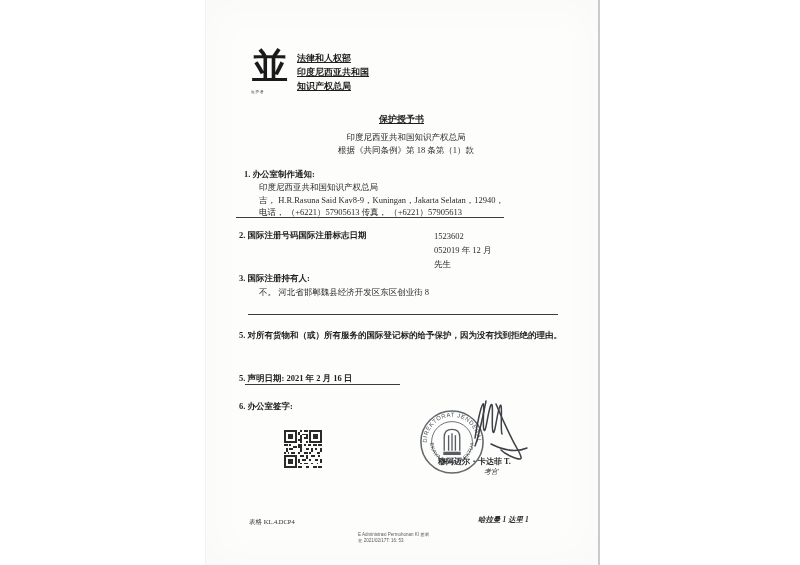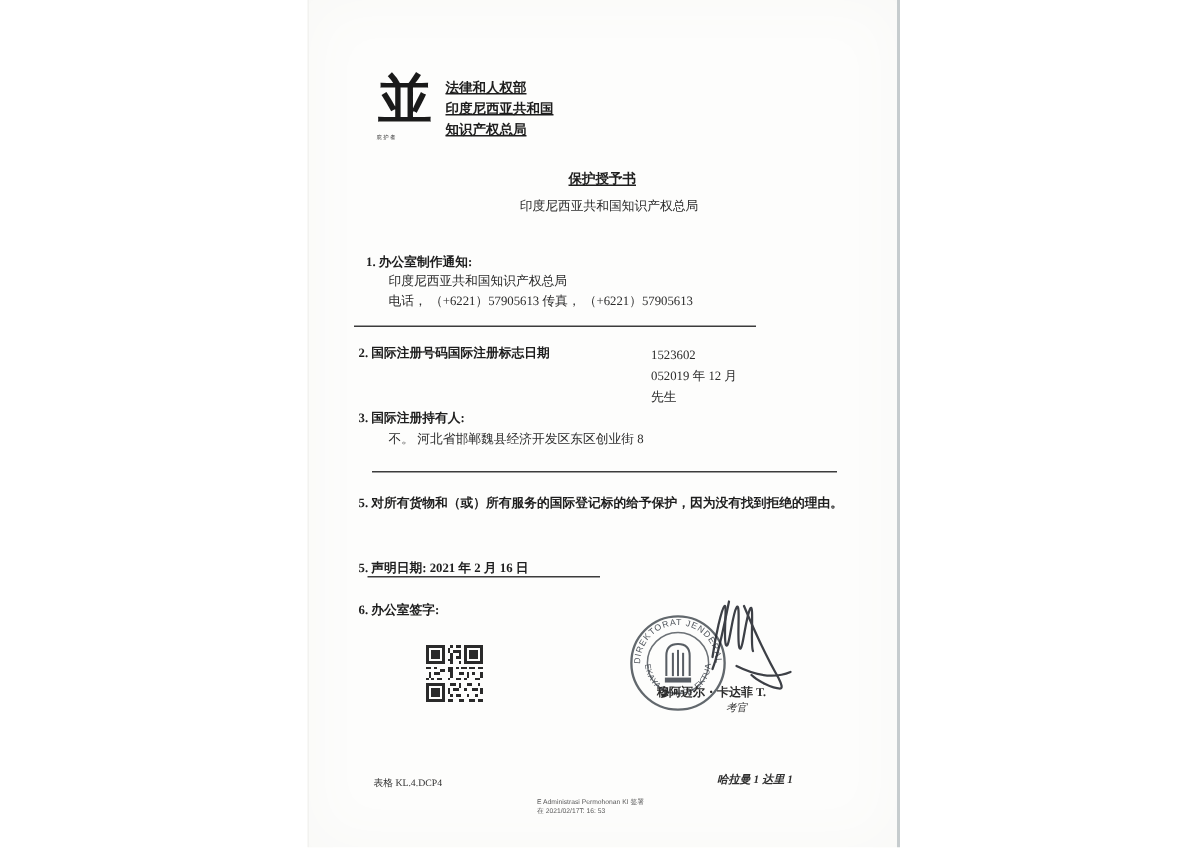--- a/index.html
+++ b/index.html
@@ -40,24 +40,26 @@
   <div class="abs logo-glyph" style="left:46px;top:48px;">並</div>
   <div class="abs logo-caption" style="left:45px;top:89px;">庇护者</div>
 
   <div class="abs t9 b" style="left:91px;top:52px;">法律和人权部</div>
   <div class="abs t9 b" style="left:91px;top:66px;">印度尼西亚共和国</div>
   <div class="abs t9 b" style="left:91px;top:80px;">知识产权总局</div>
 
   <div class="abs t9 b" style="left:125px;top:113px;margin-left:48px;">保护授予书</div>
 
   <div class="abs t8 center-block" style="left:95px;top:131px;width:210px;">印度尼西亚共和国知识产权总局</div>
+  <div class="abs t8 center-block" style="left:95px;top:144px;width:210px;">根据《共同条例》第 18 条第（1）款</div>
 
   <div class="abs t8 b" style="left:38px;top:168px;">1.  办公室制作通知:</div>
   <div class="abs addr" style="left:53px;top:181px;">
     <div>印度尼西亚共和国知识产权总局</div>
+    <div>吉，  H.R.Rasuna Said Kav8-9，Kuningan，Jakarta Selatan，12940，</div>
     <div>电话，  （+6221）57905613 传真，   （+6221）57905613</div>
   </div>
   <div class="rule" style="left:30px;top:217px;width:268px;"></div>
 
   <div class="abs t8 b" style="left:33px;top:229px;">2. 国际注册号码国际注册标志日期</div>
   <div class="abs value-col" style="left:228px;top:229px;">
     <div>1523602</div>
     <div>052019 年 12 月</div>
     <div>先生</div>
   </div>

